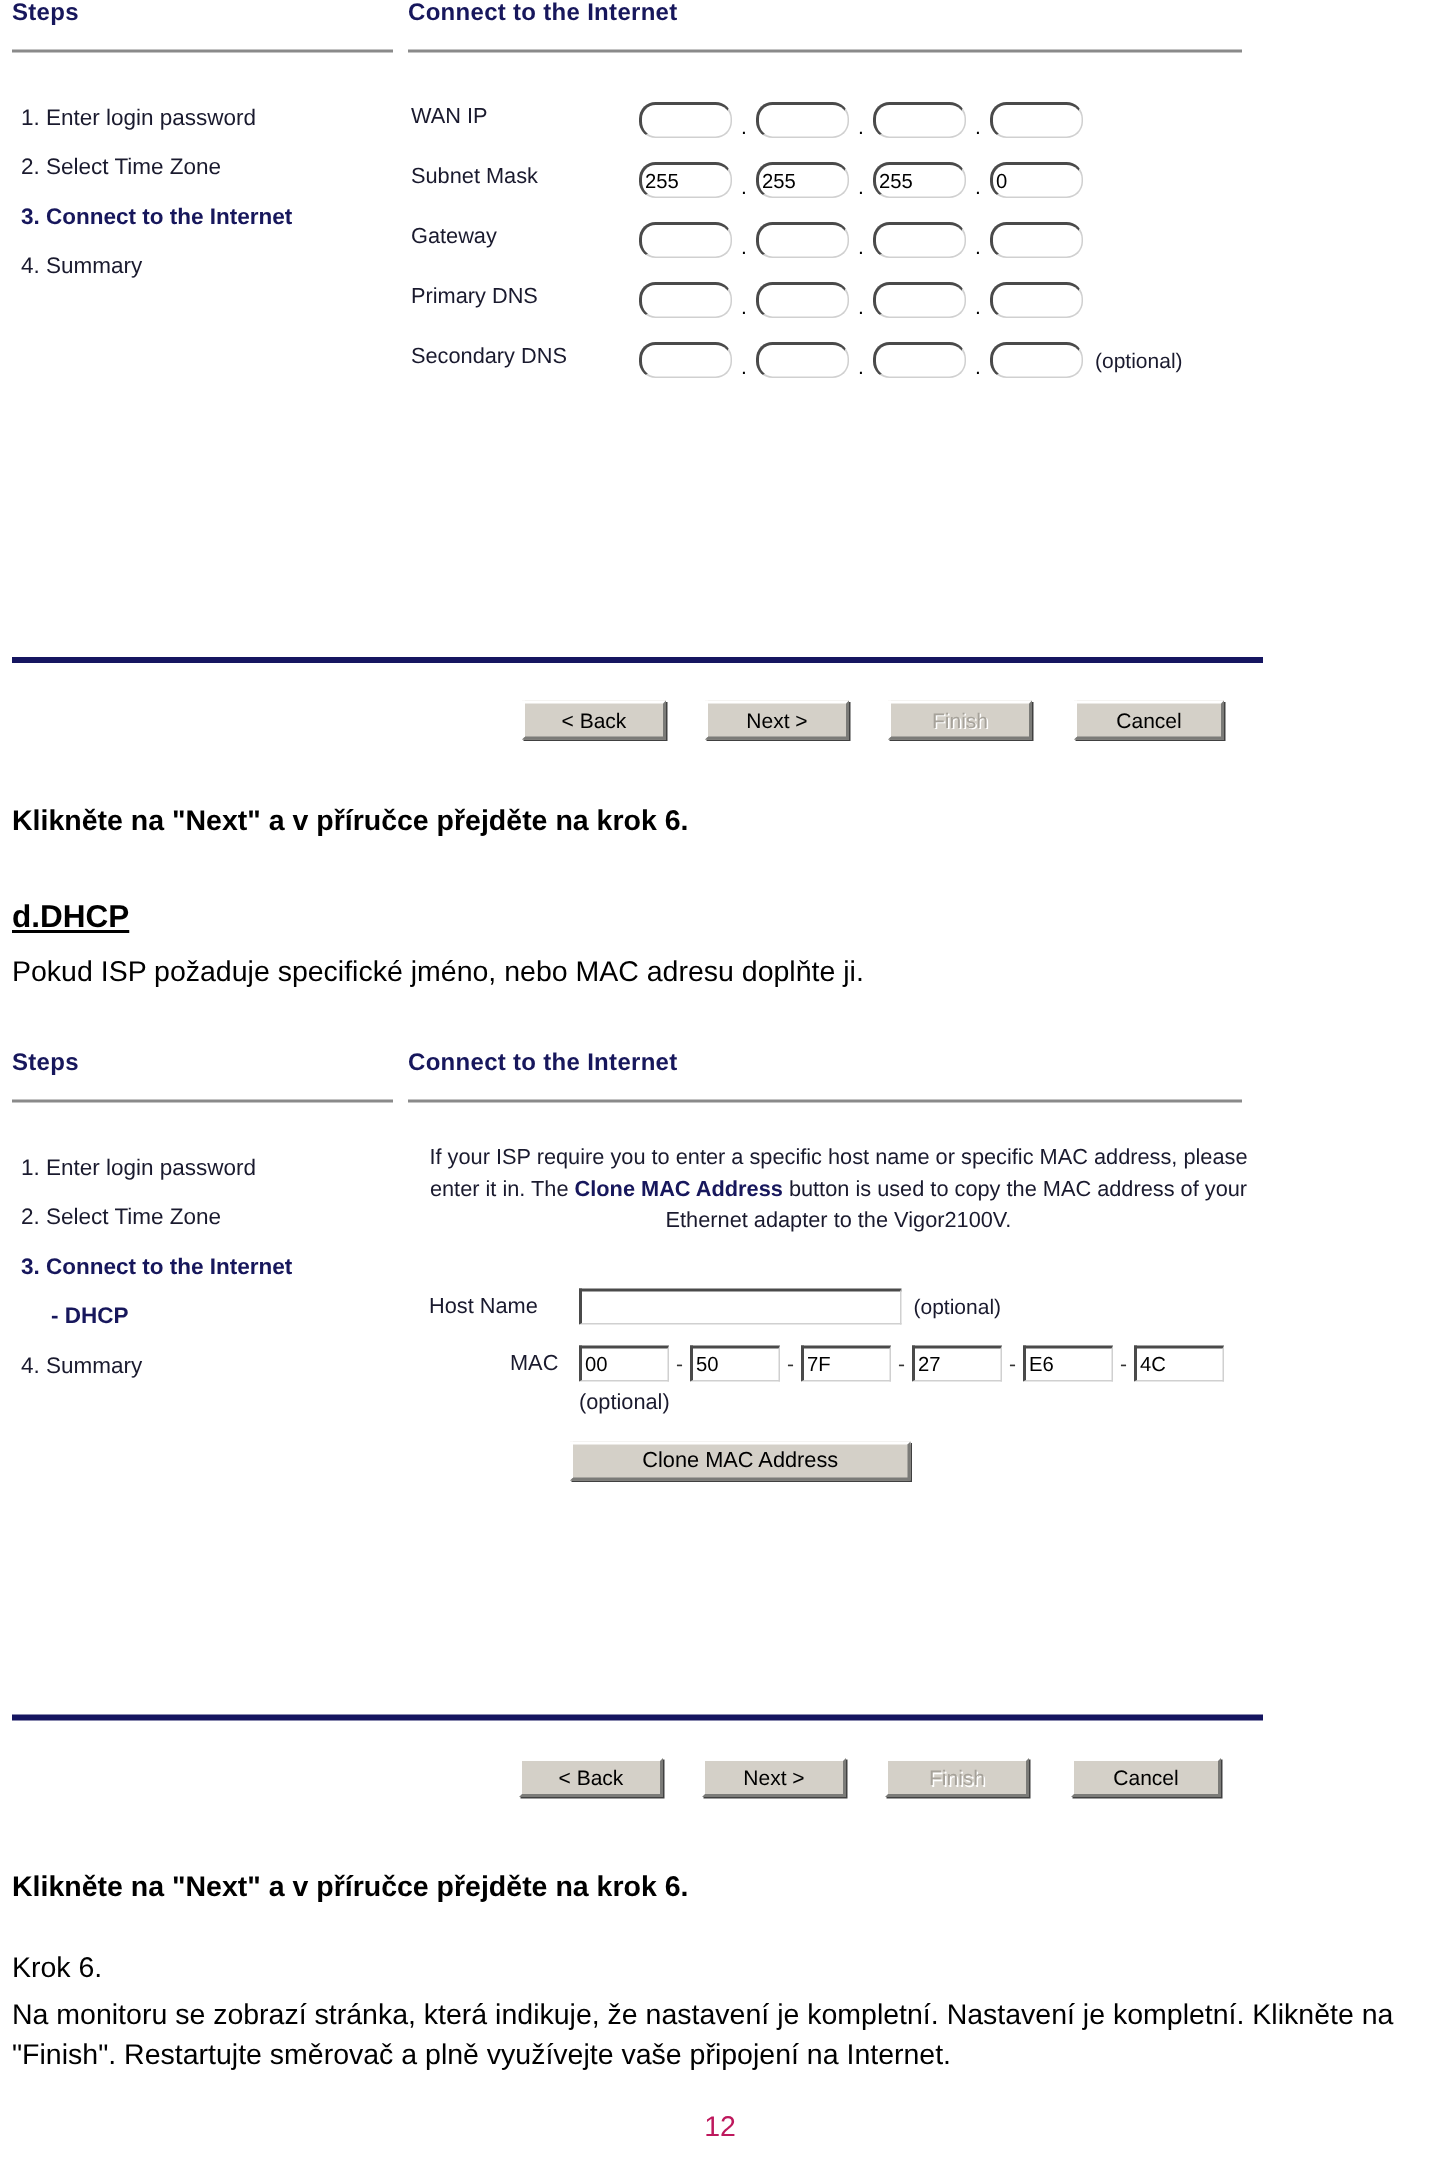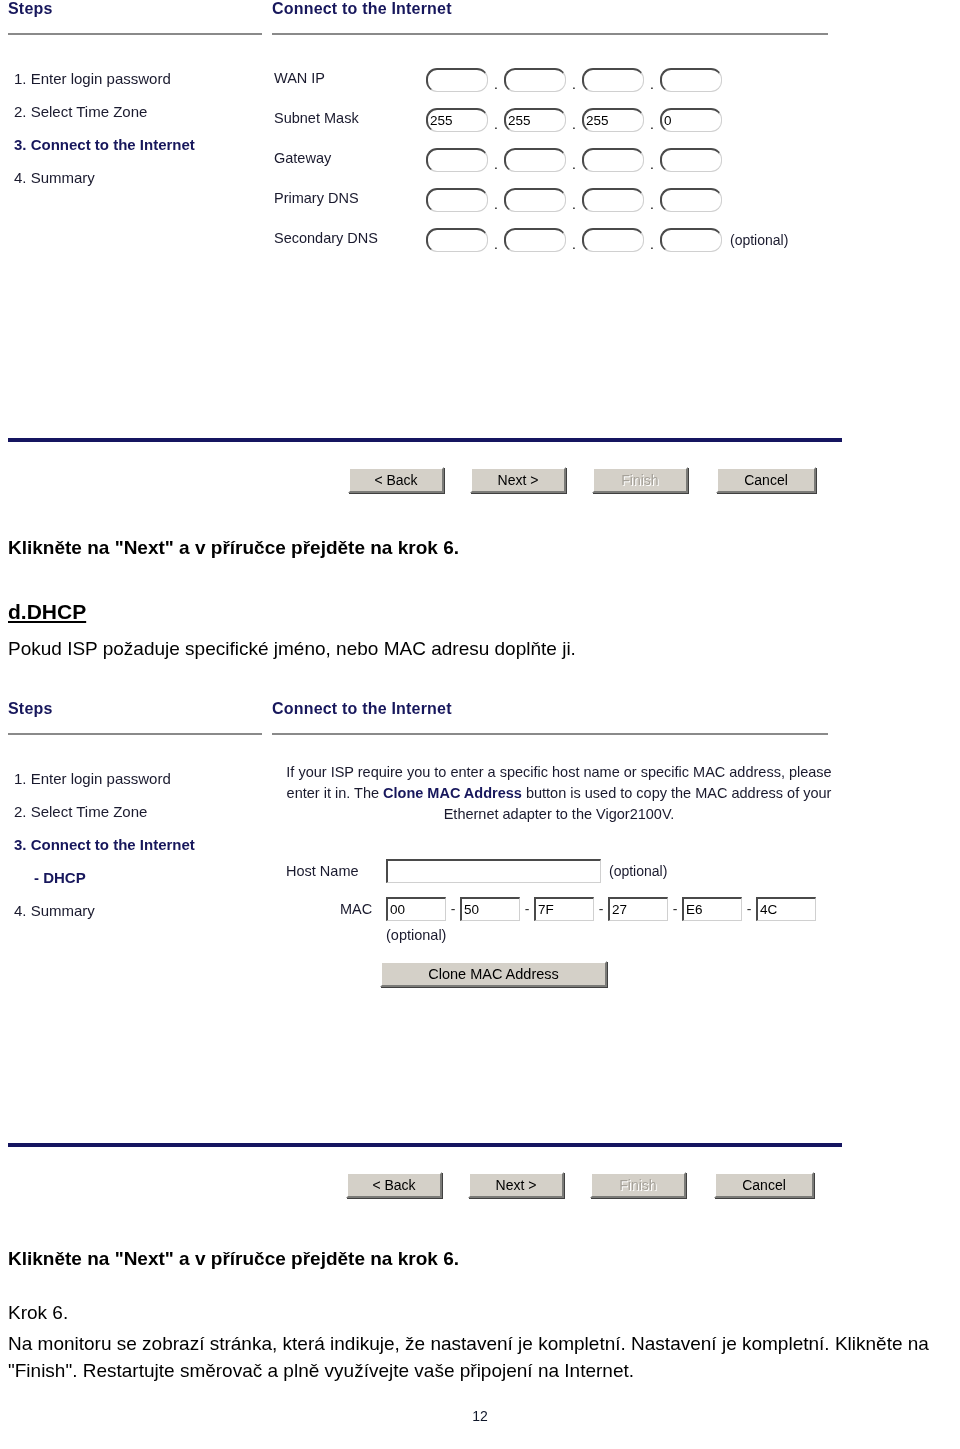--- a/index.html
+++ b/index.html
@@ -239,22 +239,22 @@
     font-size: 21px;
     font-weight: bold;
     text-decoration: underline;
     color: #000;
   }
   .pagenum {
     position: absolute;
     left: 0;
     width: 960px;
     text-align: center;
-    font-size: 14px;
-    color: #0f172a;
+    font-size: 19px;
+    color: #be185d;
   }
 </style>
 </head>
 <body>
 
 <div class="wizard" style="top:0px;">
 
   <div class="panel-head">
     <div class="head-steps">Steps</div>
     <div class="head-title">Connect to the Internet</div>

